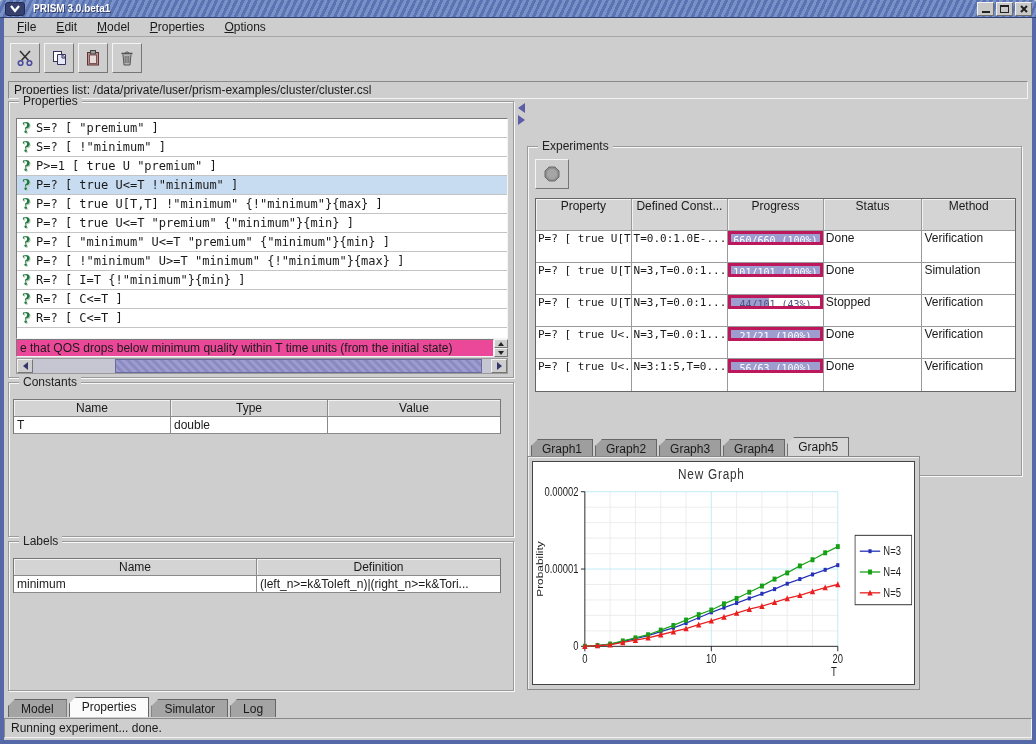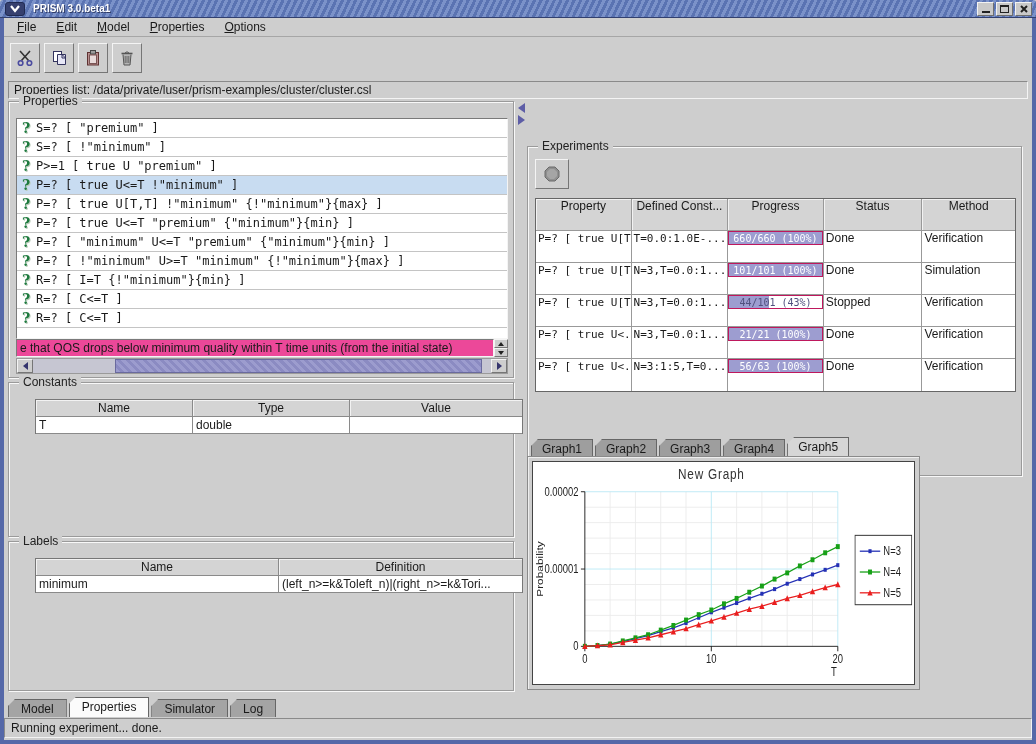--- a/index.html
+++ b/index.html
@@ -68,21 +68,21 @@
     display:flex; align-items:center; justify-content:center; }
   .tri-left { width:0; height:0; border-top:4px solid transparent; border-bottom:4px solid transparent; border-right:5px solid #35356d; }
   .tri-right { width:0; height:0; border-top:4px solid transparent; border-bottom:4px solid transparent; border-left:5px solid #35356d; }
   .scroll-track { flex:1; position:relative; }
   .scroll-thumb { position:absolute; top:0; bottom:0; left:18%; width:80%;
     background:repeating-linear-gradient(45deg,#9c9cce 0 3px,#8b8bc2 3px 6px); border:1px solid #6a6a9e; }
 
   
   .constants-group { left:8px; top:382px; width:506px; height:155px; }
   .labels-group { left:8px; top:541px; width:506px; height:150px; }
-  .ftable { position:absolute; left:26px; top:16px; width:488px; border:1px solid #777; border-bottom:none; }
+  .ftable { position:absolute; left:4px; top:16px; width:488px; border:1px solid #777; border-bottom:none; }
   .frow { display:flex; height:17px; }
   .fcell { border-right:1px solid #8a8a8a; border-bottom:1px solid #8a8a8a; padding:1px 3px; white-space:nowrap; overflow:hidden; }
   .fcell:last-child { border-right:none; }
   .fhead { background:#d4d4d4; text-align:center; box-shadow:inset 1px 1px 0 #f2f2f2; }
   .fbody { background:#fff; }
 
   
   .splitter { position:absolute; left:516px; top:101px; width:10px; height:590px; }
   .split-arrow { margin:2px auto; width:0; height:0; cursor:pointer; }
   .arrow-left { border-top:5px solid transparent; border-bottom:5px solid transparent; border-right:7px solid #5d5da6; }
@@ -97,21 +97,21 @@
   .exp-cell { border-right:1px solid #999; border-bottom:1px solid #999; padding:0 2px; white-space:nowrap; overflow:hidden;
     line-height:15px; background:#fff; }
   .exp-cell:last-child { border-right:none; }
   .exp-row:last-child .exp-cell { border-bottom:none; }
   .exp-head .exp-cell { background:#d4d4d4; text-align:center; box-shadow:inset 1px 1px 0 #f2f2f2; font-size:12px; }
   .c-prop { width:96px; font-size:11px; }
   .c-const { width:97px; font-size:11px; }
   .c-prog { width:96px; padding:0; }
   .c-stat { width:99px; }
   .c-meth { width:93px; }
-  .pbar { position:relative; height:14px; margin:0; border:1px solid #be185d; background:#fff; overflow:hidden; }
+  .pbar { position:relative; height:14px; margin:0; border:3px solid #be185d; background:#fff; overflow:hidden; }
   .pfill { position:absolute; left:0; top:0; bottom:0; background:#9d9dd0; }
   .ptext { position:absolute; left:0; right:0; top:0; text-align:center; font-size:10px; line-height:13px;
     color:#fff; font-family:"DejaVu Sans Mono", monospace; }
   .partial .ptext { color:#50507e; }
 
   
   .graph-pane { position:absolute; left:527px; top:437px; width:393px; height:253px; }
   .tab-row { position:absolute; left:4px; top:0; height:19px; display:flex; align-items:flex-end; gap:2px; }
   .tab { height:17px; padding:1px 10px 0; background:#9e9e9e; border:1px solid #666; border-bottom:none;
     clip-path:polygon(7px 0,100% 0,100% 100%,0 100%,0 7px); line-height:16px; }

